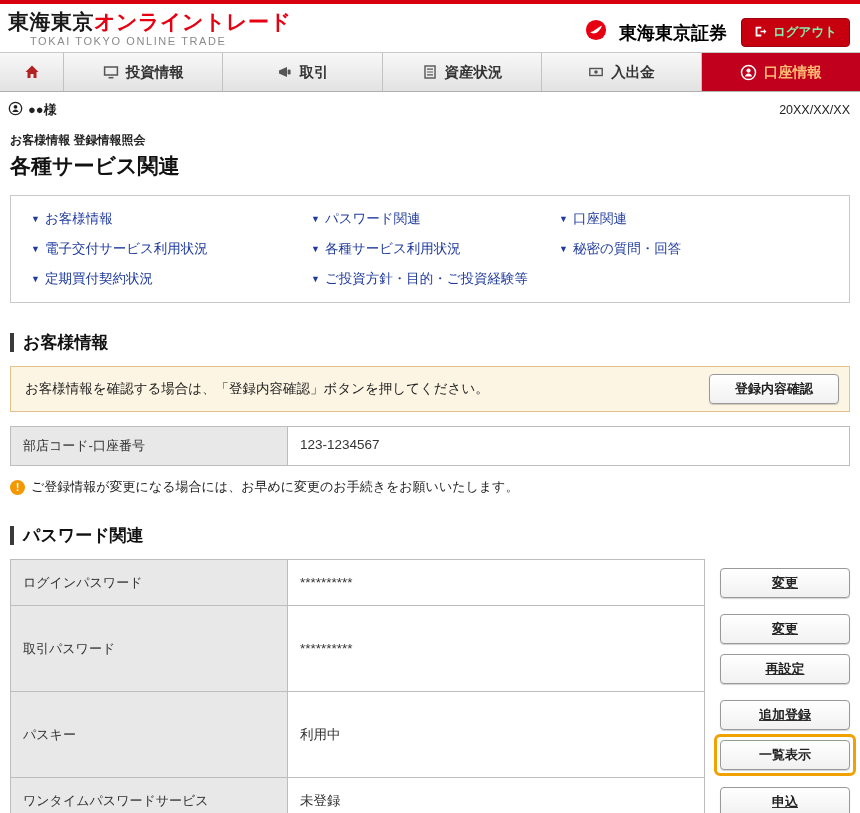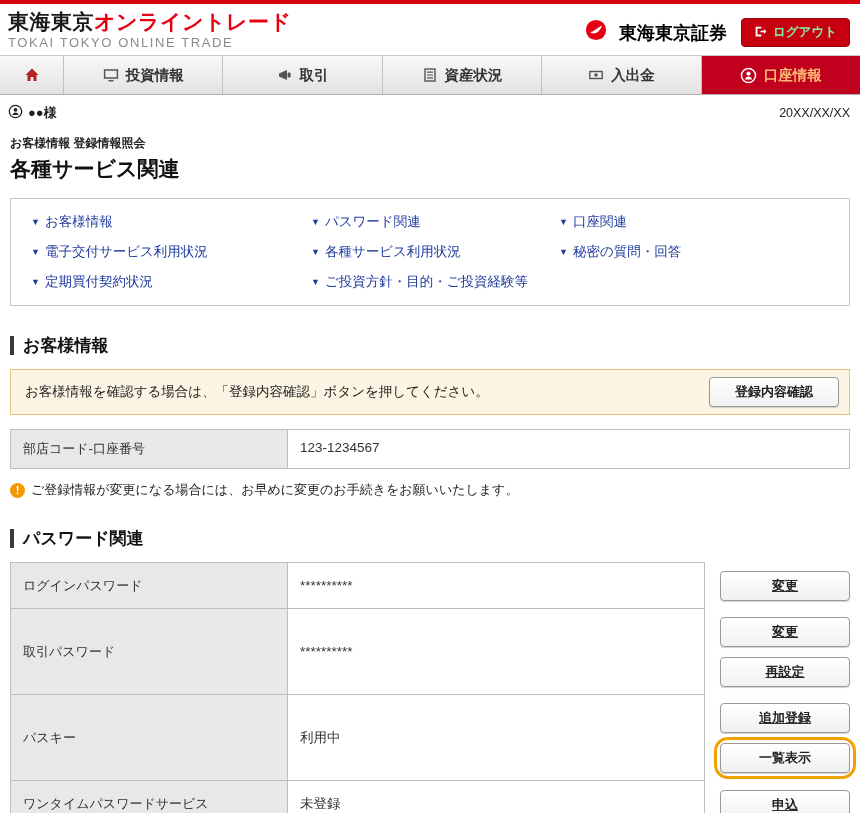--- a/index.html
+++ b/index.html
@@ -11,21 +11,21 @@
     color: #333;
     font-size: 13px;
   }
   .top-bar { height: 4px; background: #d7000f; }
 
   
   .header { display: flex; justify-content: space-between; align-items: flex-start; padding: 6px 10px 5px 8px; }
   .logo-line { font-size: 21px; font-weight: bold; line-height: 1.15; letter-spacing: .5px; cursor: pointer; }
   .logo-main { color: #1a1a1a; }
   .logo-accent { color: #e60012; }
-  .logo-sub { font-size: 13px; color: #8a8a8a; letter-spacing: 1.6px; margin-top: 1px; }
+  .logo-sub { font-size: 11px; color: #8a8a8a; letter-spacing: 1.6px; margin-top: 1px; margin-left: 22px; }
   .header-right { display: flex; align-items: center; gap: 14px; margin-top: 8px; }
   .brand { display: flex; align-items: center; gap: 12px; font-size: 18px; font-weight: bold; color: #000; }
   .logout-btn {
     display: inline-flex; align-items: center; gap: 6px;
     background: #c7000f; color: #86efac; border: 1px solid #9d000c; border-radius: 4px;
     padding: 5px 12px; font-size: 12.5px; font-weight: bold; cursor: pointer;
     font-family: inherit;
   }
 
   
@@ -81,21 +81,21 @@
   .warn-icon { flex: 0 0 15px; width: 15px; height: 15px; border-radius: 50%; background: #f39800; color: #fff; font-size: 11px; font-weight: bold; display: flex; align-items: center; justify-content: center; line-height: 1; }
 
   
   .pw-table { margin-top: 12px; }
   .pw-row { display: flex; min-height: 47px; align-items: stretch; }
   .pw-row.tall { min-height: 86px; }
   .pw-label { width: 278px; background: #e8e8e8; border: 1px solid #bdbdbd; padding: 8px 12px; display: flex; align-items: center; font-size: 13px; }
   .pw-value { width: 417px; border: 1px solid #bdbdbd; border-left: none; padding: 8px 12px; display: flex; align-items: center; font-size: 13.5px; }
   .pw-row + .pw-row .pw-label, .pw-row + .pw-row .pw-value { border-top: none; }
   .pw-actions { flex: 1; display: flex; flex-direction: column; align-items: flex-end; justify-content: center; gap: 10px; padding: 8px 0 8px 8px; text-decoration: underline; }
-  .hl-box { border: 3px solid #f0a202; border-radius: 14px; padding: 3px; margin: -6px -6px; }
+  .hl-box { border: 3px solid #f0a202; border-radius: 6px; padding: 3px; margin: -6px -6px; }
 </style>
 </head>
 <body>
 
 <div class="top-bar"></div>
 
 <header class="header">
   <div>
     <div class="logo-line">
       <span class="logo-main">東海東京</span><span class="logo-accent">オンライントレード</span>

